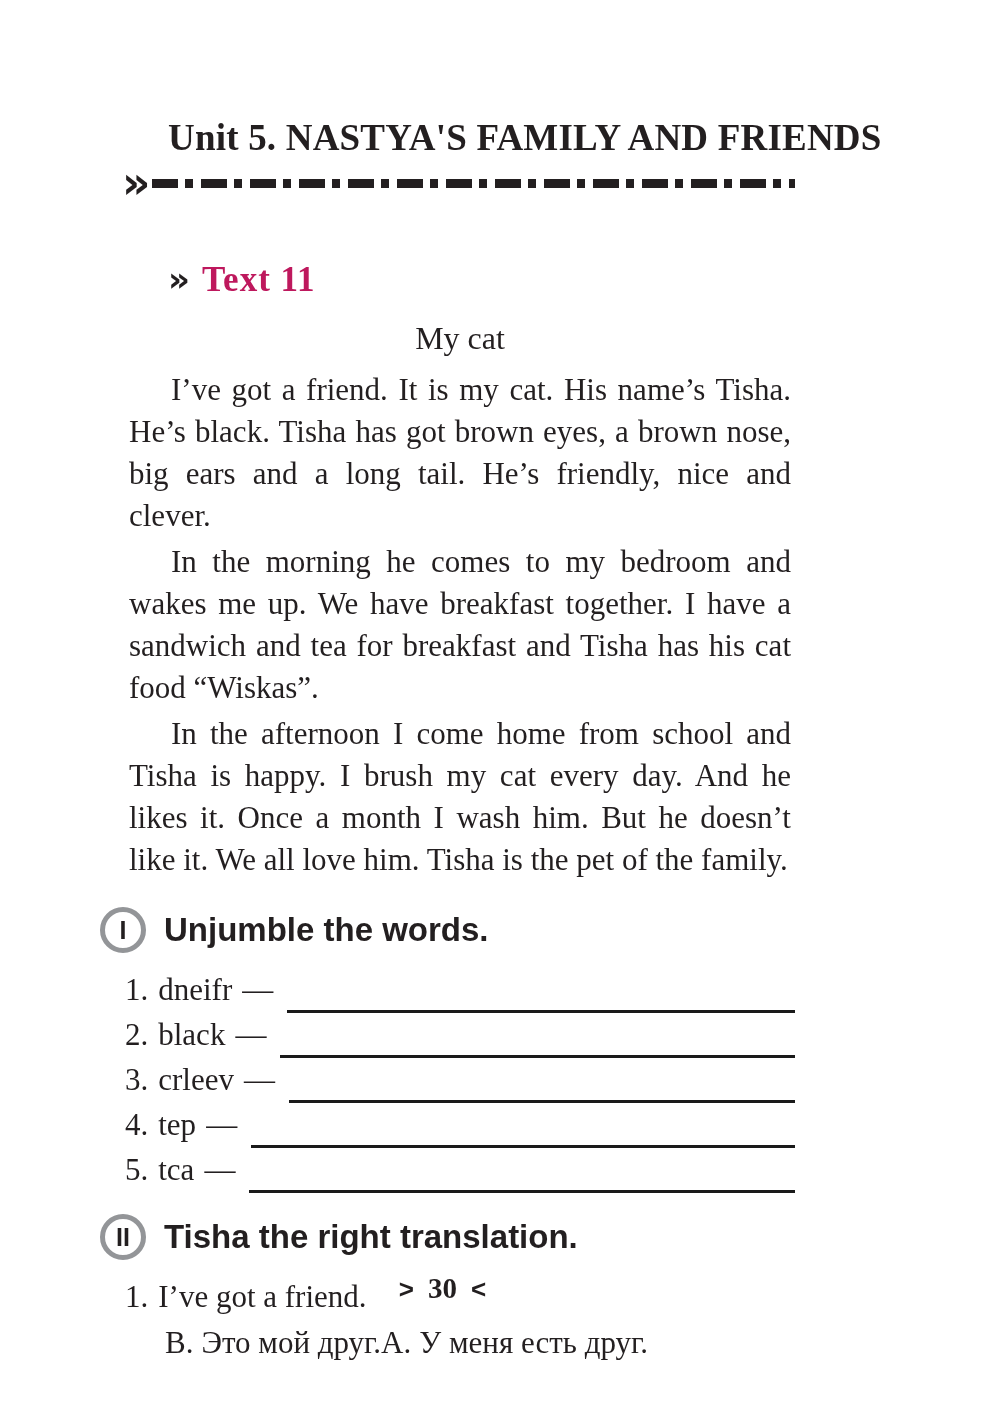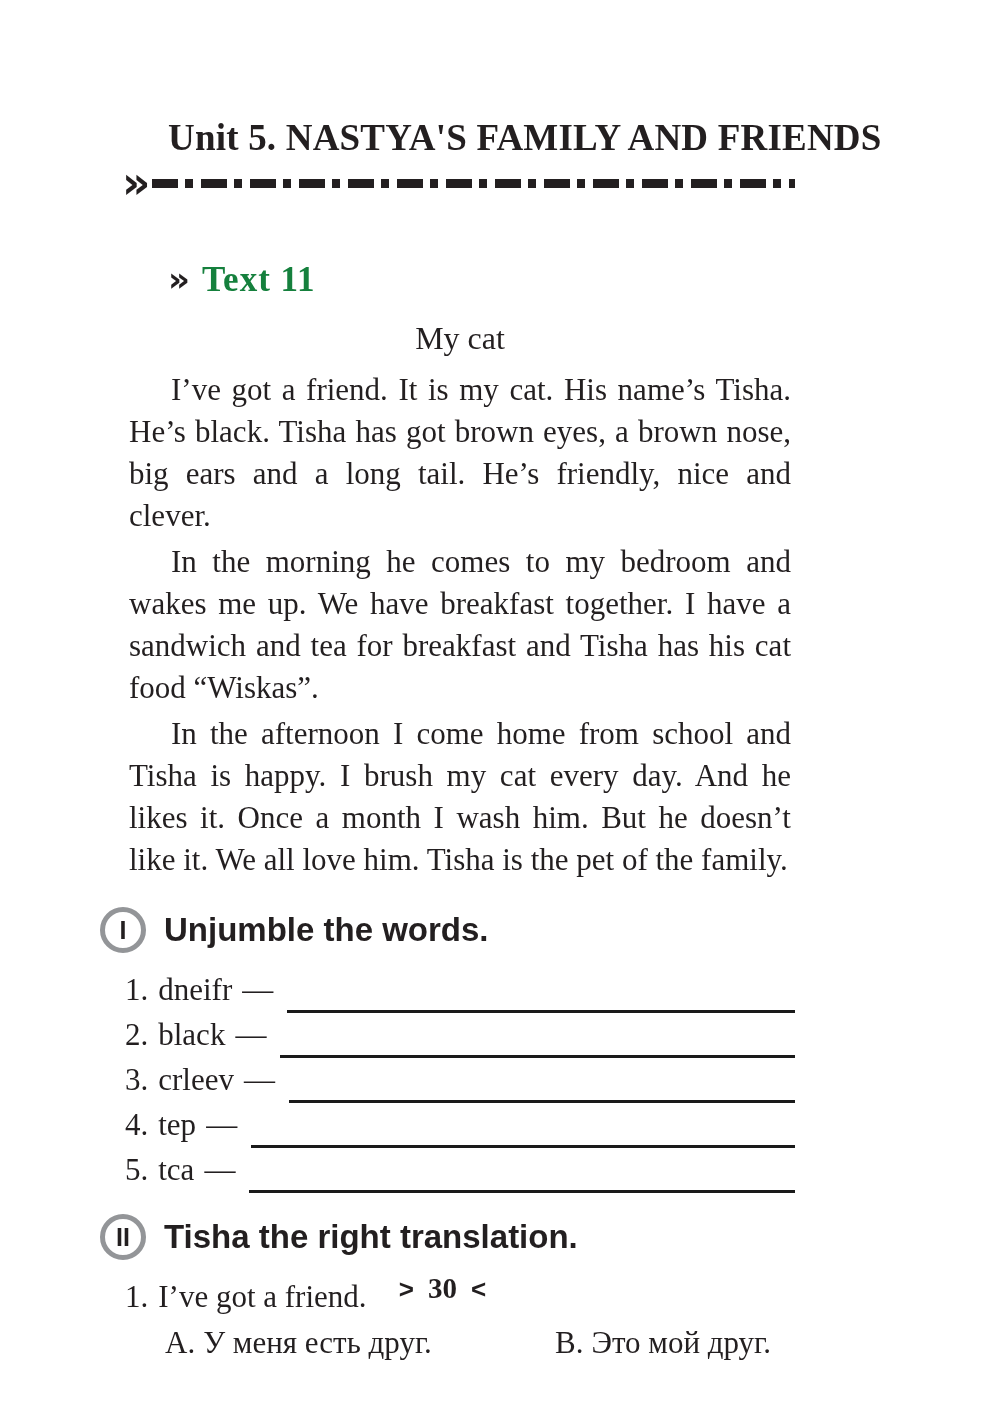--- a/index.html
+++ b/index.html
@@ -56,21 +56,21 @@
   }
   .text-label .chev {
     font-family: "DejaVu Sans", sans-serif;
     font-size: 34px;
     margin-right: 12px;
     color: #231f20;
   }
   .text-label .label {
     font-size: 35px;
     letter-spacing: 1px;
-    color: #15803d;
+    color: #be185d;
   }
 
   
   .story-title {
     margin: 20px 90px 0 125px;
     text-align: center;
     font-size: 32px;
     font-weight: normal;
   }
   .story {
@@ -230,25 +230,25 @@
     <span class="roman-circle">
       <span>II</span>
     </span>
     <span class="ex-instr">Tisha the right translation.</span>
   </div>
 
   <div class="question">
     <span class="num">1.</span><span>I’ve got a friend.</span>
   </div>
   <div class="options">
+    <span class="option option-b">
+      <span class="letter">B.</span><span>Это мой друг.</span>
+    </span>
     <span class="option option-a">
       <span class="letter">A.</span><span>У меня есть друг.</span>
     </span>
-    <span class="option option-b">
-      <span class="letter">B.</span><span>Это мой друг.</span>
-    </span>
   </div>
 
   <div class="footer">
     <span class="mark">&gt;</span><span>30</span><span class="mark">&lt;</span>
   </div>
 
 </div>
 
 </body></html>

